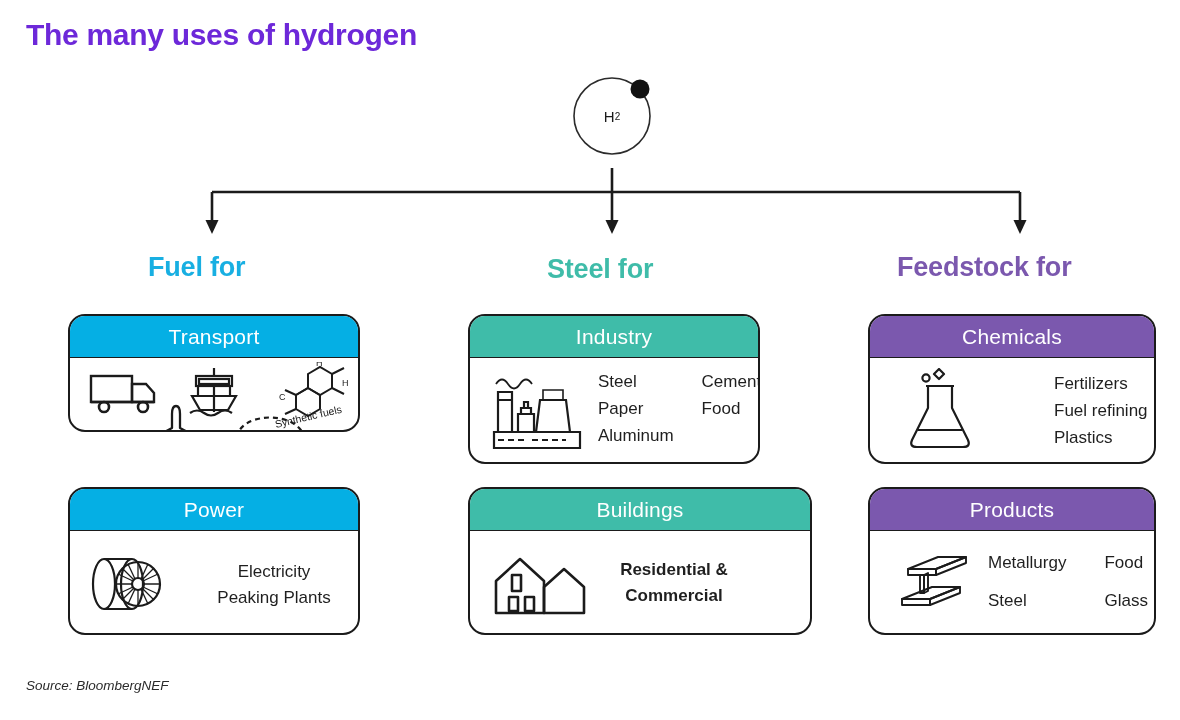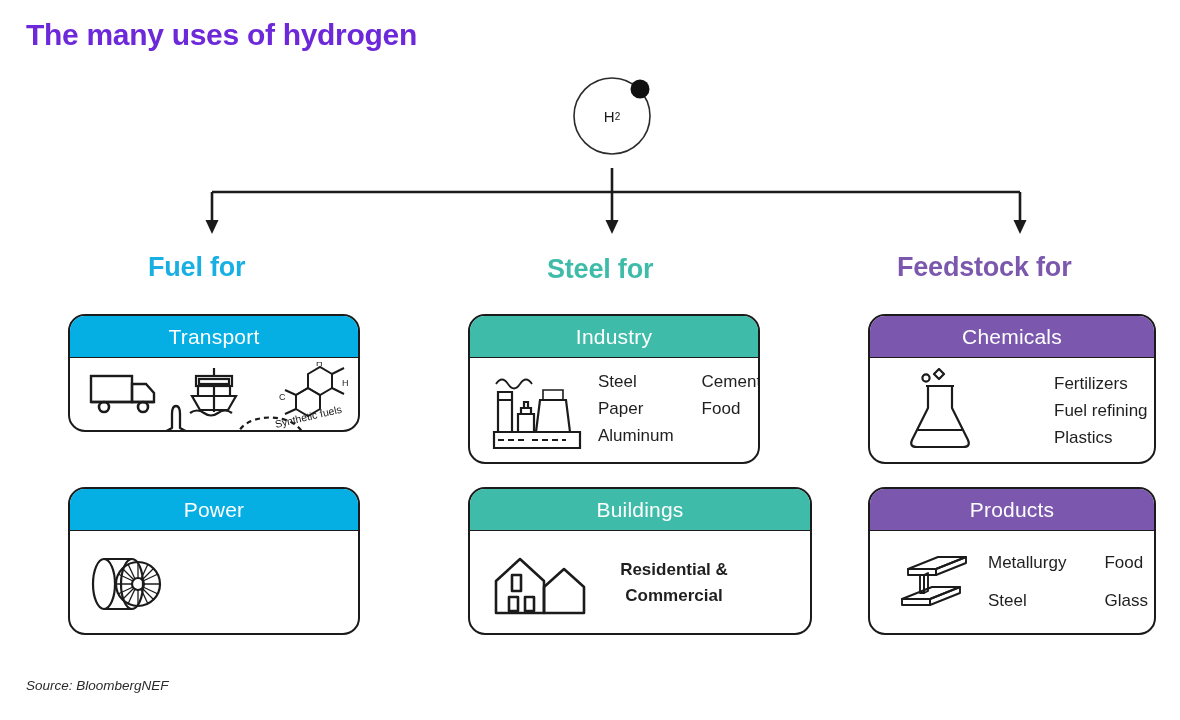--- a/index.html
+++ b/index.html
@@ -228,20 +228,24 @@
             <path d="M60,11 L53,26"></path>
               <path d="M47,36 L40,51"></path>
             <path d="M30,21 L45,28"></path>
               <path d="M55,34 L70,41"></path>
             <path d="M70,21 L55,28"></path>
               <path d="M45,34 L30,41"></path>
           </g>
         </svg>
       </div>
 
+      <div class="centerlines" style="left:122px;top:28px;width:164px;text-align:center;">
+        <div>Electricity</div>
+        <div>Peaking Plants</div>
+      </div>
 
     </div>
   </div>
 
   <div class="card teal" id="card-industry">
     <div class="card-head">Industry</div>
     <div class="card-body">
 
       <div class="icon" style="left:18px;top:12px;">
         <svg width="98" height="84" viewBox="0 0 98 84">

